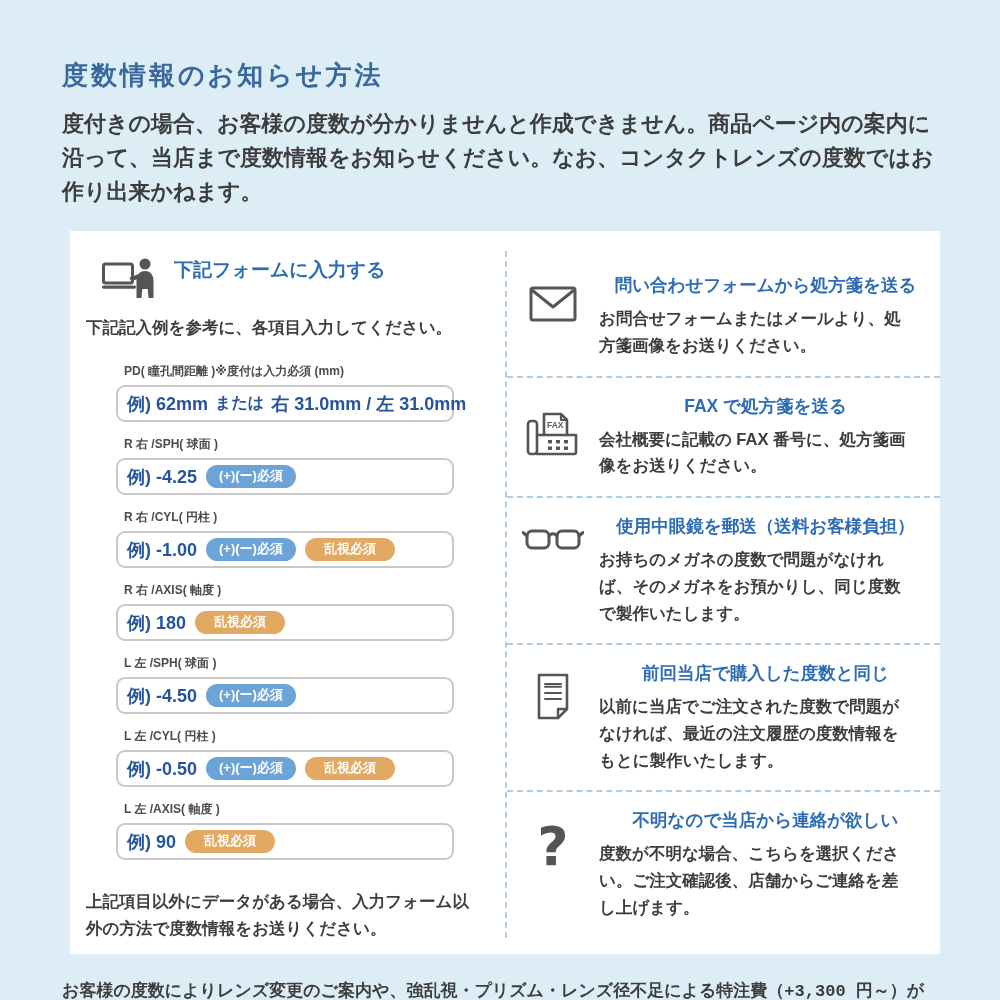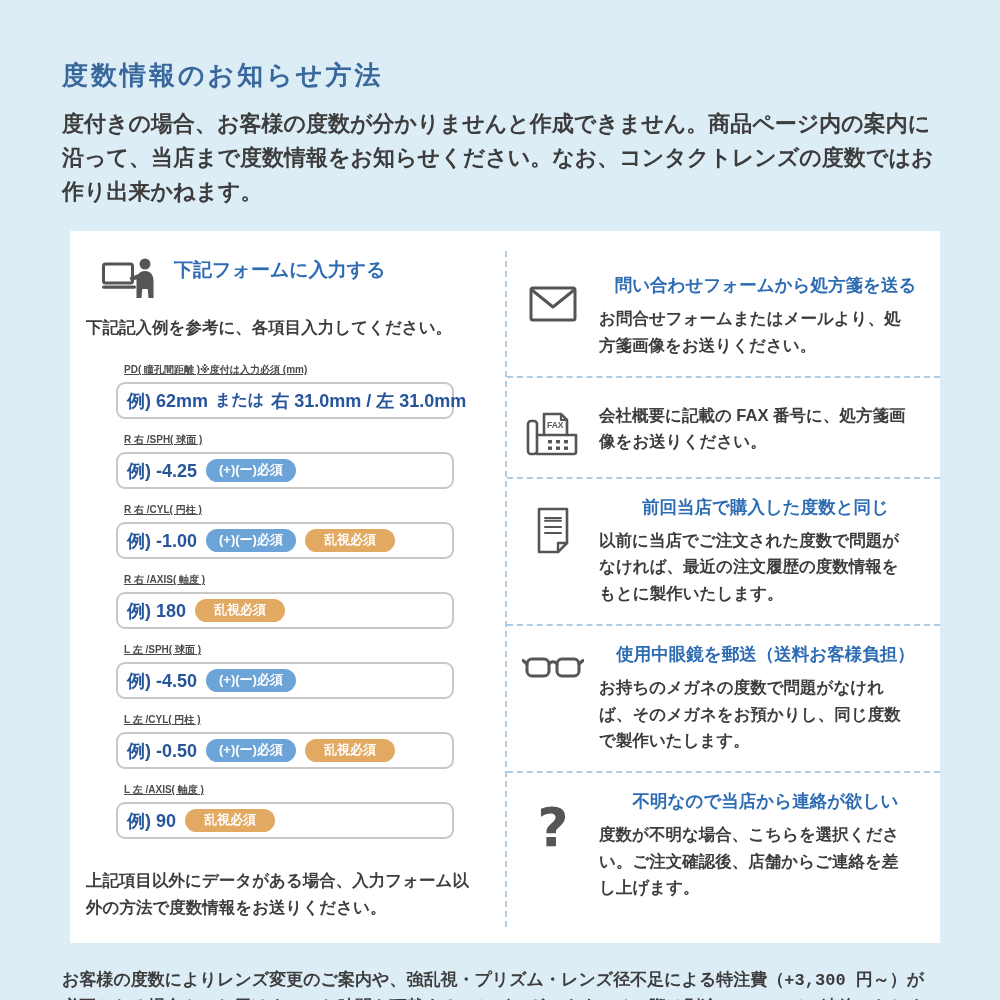--- a/index.html
+++ b/index.html
@@ -26,21 +26,21 @@
     background:var(--panel-bg); width:870px; margin:22px 0 0 8px; display:flex;
     min-height:712px;
   }
   
   .col-left{width:435px; padding:26px 0 0 32px;}
   .form-header{display:flex; gap:20px;}
   .icon-wrap{display:inline-flex; align-items:center; justify-content:center;}
   .form-heading{font-size:19px; font-weight:bold; color:var(--heading-blue);}
   .form-instruction{margin:18px 0 0 -16px; font-size:16.5px; font-weight:600;}
   .fields{margin:24px 0 0 14px; width:338px;}
-  .field-label{margin:14px 0 5px 8px; font-size:10px; font-weight:bold; color:var(--label-dark);text-decoration:underline;}
+  .field-label{margin:14px 0 5px 8px; font-size:12px; font-weight:bold; color:var(--label-dark);}
   .field:first-child .field-label{margin-top:0;}
   .field-box{
     height:37px; border:2px solid var(--box-border); border-radius:9px; background:#fff;
     display:flex; align-items:center; padding:0 9px; gap:9px; white-space:nowrap;
   }
   .field-value{font-size:18px; font-weight:bold; color:var(--value-blue);}
   .field-small{font-size:16px; font-weight:bold; color:var(--value-blue); margin:0 -2px;}
   .badge{
     display:inline-flex; align-items:center; border-radius:999px; color:#fff;
     font-size:13px; font-weight:bold; padding:3px 13px; line-height:1.3;
@@ -184,37 +184,22 @@
                   <rect x="30" y="34" width="4" height="3.4"></rect>
                   <rect x="38" y="34" width="4" height="3.4"></rect>
         <rect x="22" y="40.5" width="4" height="3.4"></rect>
                   <rect x="30" y="40.5" width="4" height="3.4"></rect>
                   <rect x="38" y="40.5" width="4" height="3.4"></rect>
       </g>
     </svg>
   </span>
           </div>
     <div class="method-text">
+      <div class="method-title">FAX で処方箋を送る</div>
       <div class="method-body">会社概要に記載の FAX 番号に、処方箋画像をお送りください。</div>
-    </div>
-  </div>
-
-  <div class="method">
-    <div class="method-icon">
-            <span>
-    <svg width="42" height="48" viewBox="0 0 42 48">
-      <path class="st" d="M7,2 h28 v34 l-9,9 H7 z" stroke-width="2.6"></path>
-      <path class="st" d="M35,36 h-9 v9" stroke-width="2.4"></path>
-      <path class="st" d="M13,11 h16 M13,13.8 h16 M13,20 h16 M13,26 h16" stroke-width="2"></path>
-    </svg>
-  </span>
-          </div>
-    <div class="method-text">
-      <div class="method-title">前回当店で購入した度数と同じ</div>
-      <div class="method-body">以前に当店でご注文された度数で問題がなければ、最近の注文履歴の度数情報をもとに製作いたします。</div>
     </div>
   </div>
 
   <div class="method">
     <div class="method-icon">
             <span>
     <svg width="62" height="28" viewBox="0 0 62 28">
       <rect class="st" x="5" y="5" width="22" height="17" rx="5" stroke-width="3"></rect>
       <rect class="st" x="35" y="5" width="22" height="17" rx="5" stroke-width="3"></rect>
       <path class="st" d="M27,10 c1.8,-3 6.2,-3 8,0" stroke-width="3"></path>
@@ -225,20 +210,36 @@
           </div>
     <div class="method-text">
       <div class="method-title">使用中眼鏡を郵送（送料お客様負担）</div>
       <div class="method-body">お持ちのメガネの度数で問題がなければ、そのメガネをお預かりし、同じ度数で製作いたします。</div>
     </div>
   </div>
 
   <div class="method">
     <div class="method-icon">
             <span>
+    <svg width="42" height="48" viewBox="0 0 42 48">
+      <path class="st" d="M7,2 h28 v34 l-9,9 H7 z" stroke-width="2.6"></path>
+      <path class="st" d="M35,36 h-9 v9" stroke-width="2.4"></path>
+      <path class="st" d="M13,11 h16 M13,13.8 h16 M13,20 h16 M13,26 h16" stroke-width="2"></path>
+    </svg>
+  </span>
+          </div>
+    <div class="method-text">
+      <div class="method-title">前回当店で購入した度数と同じ</div>
+      <div class="method-body">以前に当店でご注文された度数で問題がなければ、最近の注文履歴の度数情報をもとに製作いたします。</div>
+    </div>
+  </div>
+
+  <div class="method">
+    <div class="method-icon">
+            <span>
     <span class="question-glyph">?</span>
   </span>
           </div>
     <div class="method-text">
       <div class="method-title">不明なので当店から連絡が欲しい</div>
       <div class="method-body">度数が不明な場合、こちらを選択ください。ご注文確認後、店舗からご連絡を差し上げます。</div>
     </div>
   </div>
 </div>
   </div>

